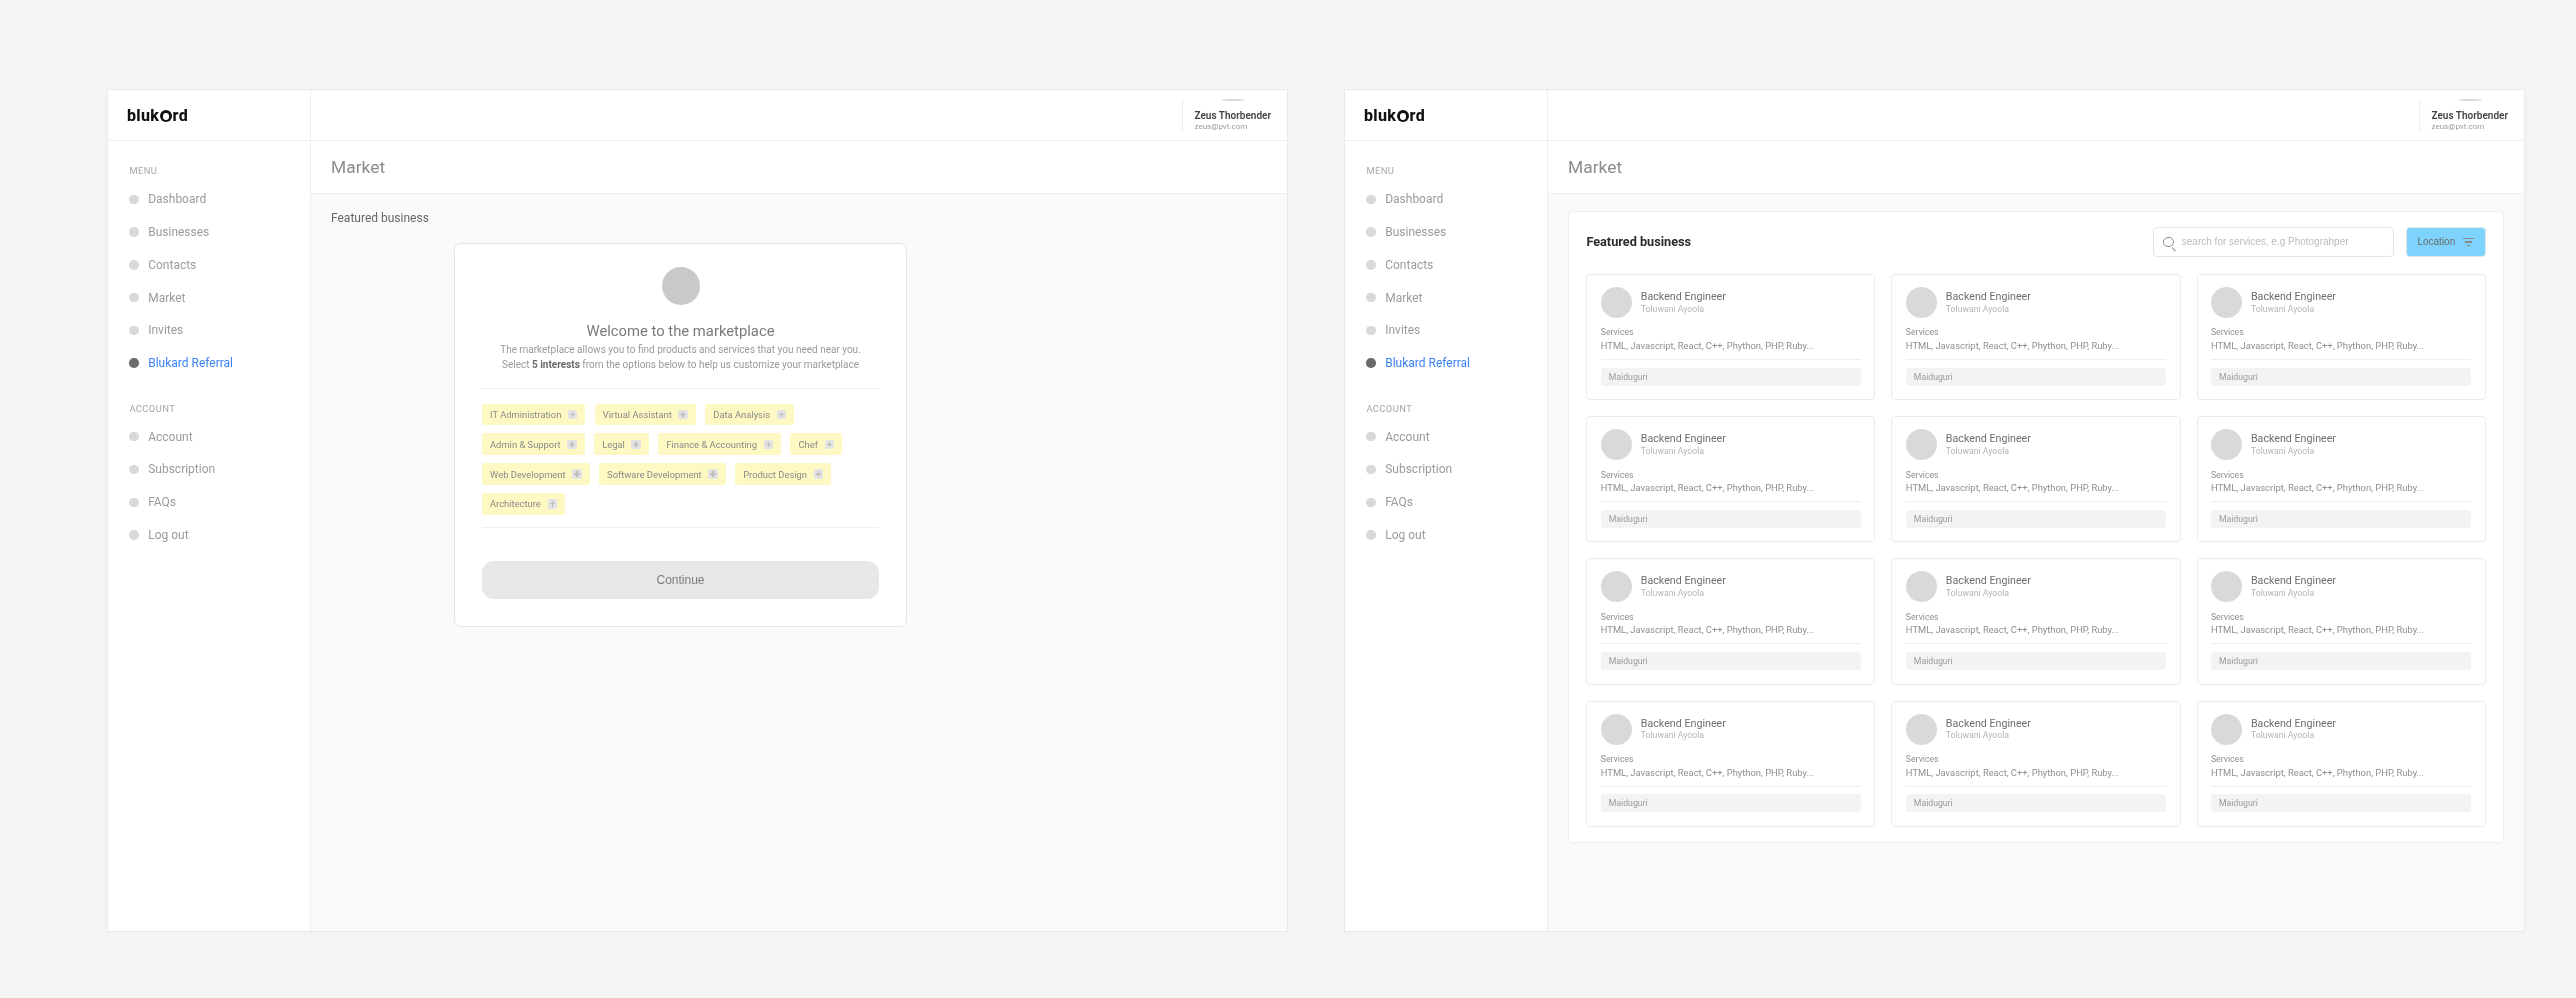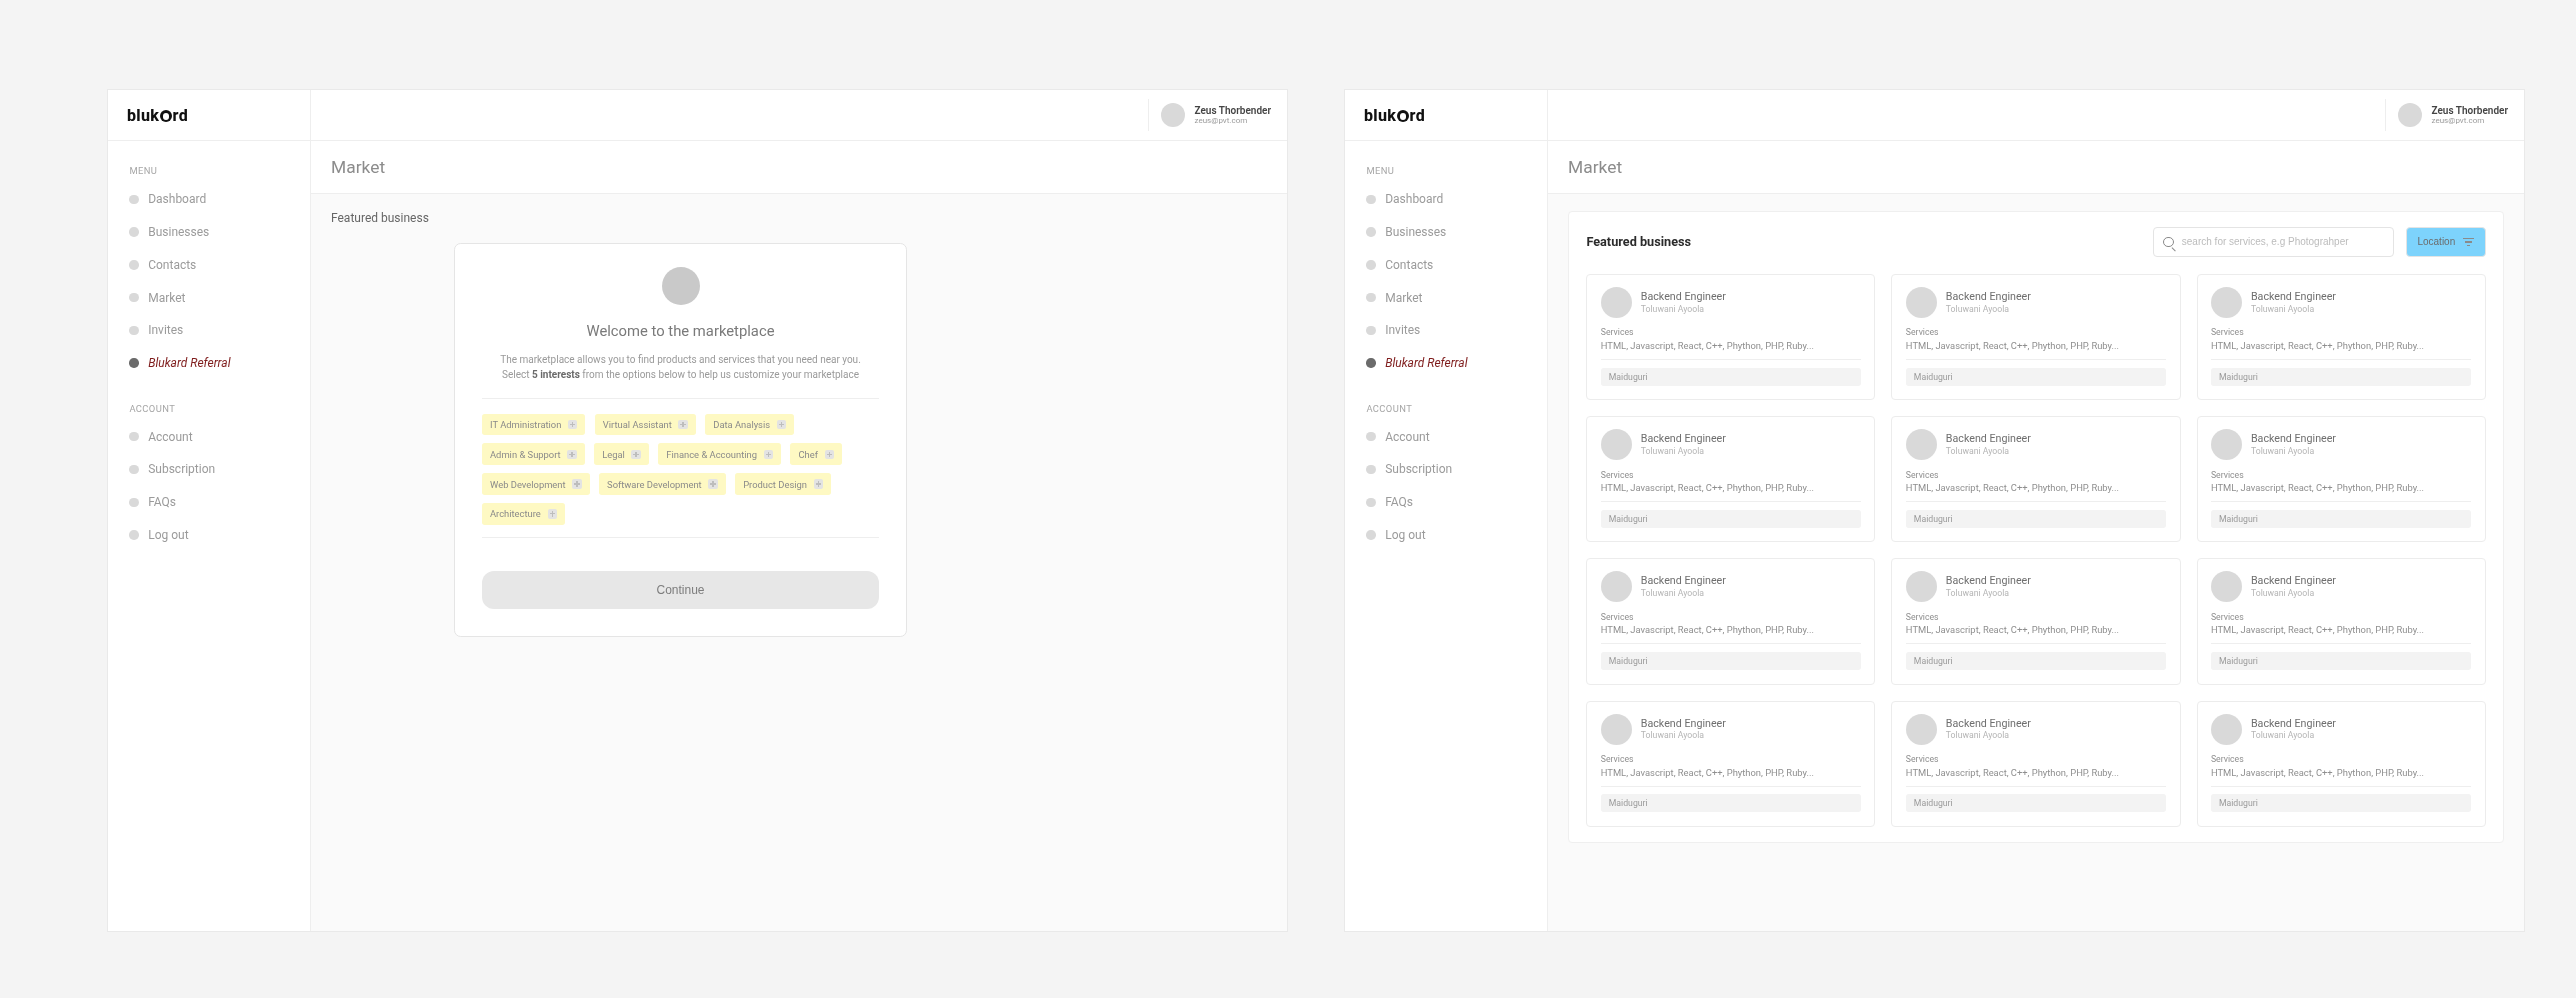--- a/index.html
+++ b/index.html
@@ -50,52 +50,52 @@
     font-size: 9.4px; color: #a6a6a6; letter-spacing: 0.4px; margin: 9.4px 9.4px 6.7px;
   }
   .nav-item {
     display: flex; align-items: center; gap: 9.4px;
     font-size: 12px; color: #9b9b9b;
     padding: 9.4px 9.4px; border-radius: 4px; cursor: pointer;
   }
   .nav-item .dot {
     width: 9.4px; height: 9.4px; border-radius: 50%; background: #d9d9d9; flex: 0 0 9.4px;
   }
-  .nav-item.active { color: #7f1d1d; font-style: italic; }
+  .nav-item.active { color: #3b82f6; }
   .nav-item.active .dot { background: #6b6b6b; }
 
   
   .main { flex: 1; display: flex; flex-direction: column; min-width: 0; }
   .topbar {
     height: 51px; border-bottom: 0.7px solid #eee;
     display: flex; align-items: center; justify-content: flex-end;
     padding: 0 16px;
   }
   .user-chip {
     display: flex; align-items: center; gap: 9.4px;
-    border-left: 0.7px solid #eee; padding-left: 12px; height: 32px;
+    border-left: 0.7px solid #eee; padding-left: 12px; height: 32px; flex-direction: column;
   }
   .avatar { width: 24px; height: 24px; border-radius: 50%; background: #d9d9d9; }
   .user-meta { display:flex; flex-direction:column; line-height:1.15; }
   .user-name { font-size: 10px; color:#444; font-weight:600; }
   .user-mail { font-size: 8px; color:#9b9b9b; }
 
   .page-title {
     padding: 16px 20px; font-size: 17.4px; color: #8c8c8c; border-bottom: 0.7px solid #eee;
   }
   .content { flex:1; background:#fafafa; padding: 17.4px 20px; overflow:auto; }
 
   
   .section-heading { font-size: 12px; color:#666; margin-bottom: 17.4px; }
   .welcome-card {
     width: 453px; background:#fff; border:0.7px solid #e5e5e5; border-radius:6.7px;
     margin: 16px 0 0 123px; padding: 23px 27px 27px;
   }
   .welcome-avatar { width:38px;height:38px;border-radius:50%;background:#c9c9c9;margin:0 auto 17.4px; }
-  .welcome-title { text-align:center; font-size:14.8px; color:#7a7a7a; margin-bottom:12px; }
+  .welcome-title { text-align:center; font-size:14.8px; color:#7a7a7a; margin-bottom:2px; }
   .welcome-body  { text-align:center; font-size:10px; color:#9a9a9a; line-height:1.5; max-width:362px; margin:0 auto 16px; }
   .hr { height:0.7px; background:#eee; margin:12px 0 14.8px; }
   .chips { display:flex; flex-wrap:wrap; gap:8px 9.4px; }
   .chip {
     display:inline-flex; align-items:center; gap:6.7px;
     font-size:9.4px; color:#8a8a8a; background:#fef9c3;
     border-radius:2.7px; padding:5.4px 8px; cursor:pointer;
   }
   .chip .plus { width:9.4px;height:9.4px;border-radius:2px;background:#e3e3e3;position:relative; }
   .chip .plus::before,.chip .plus::after{content:"";position:absolute;background:#bdbdbd;}

